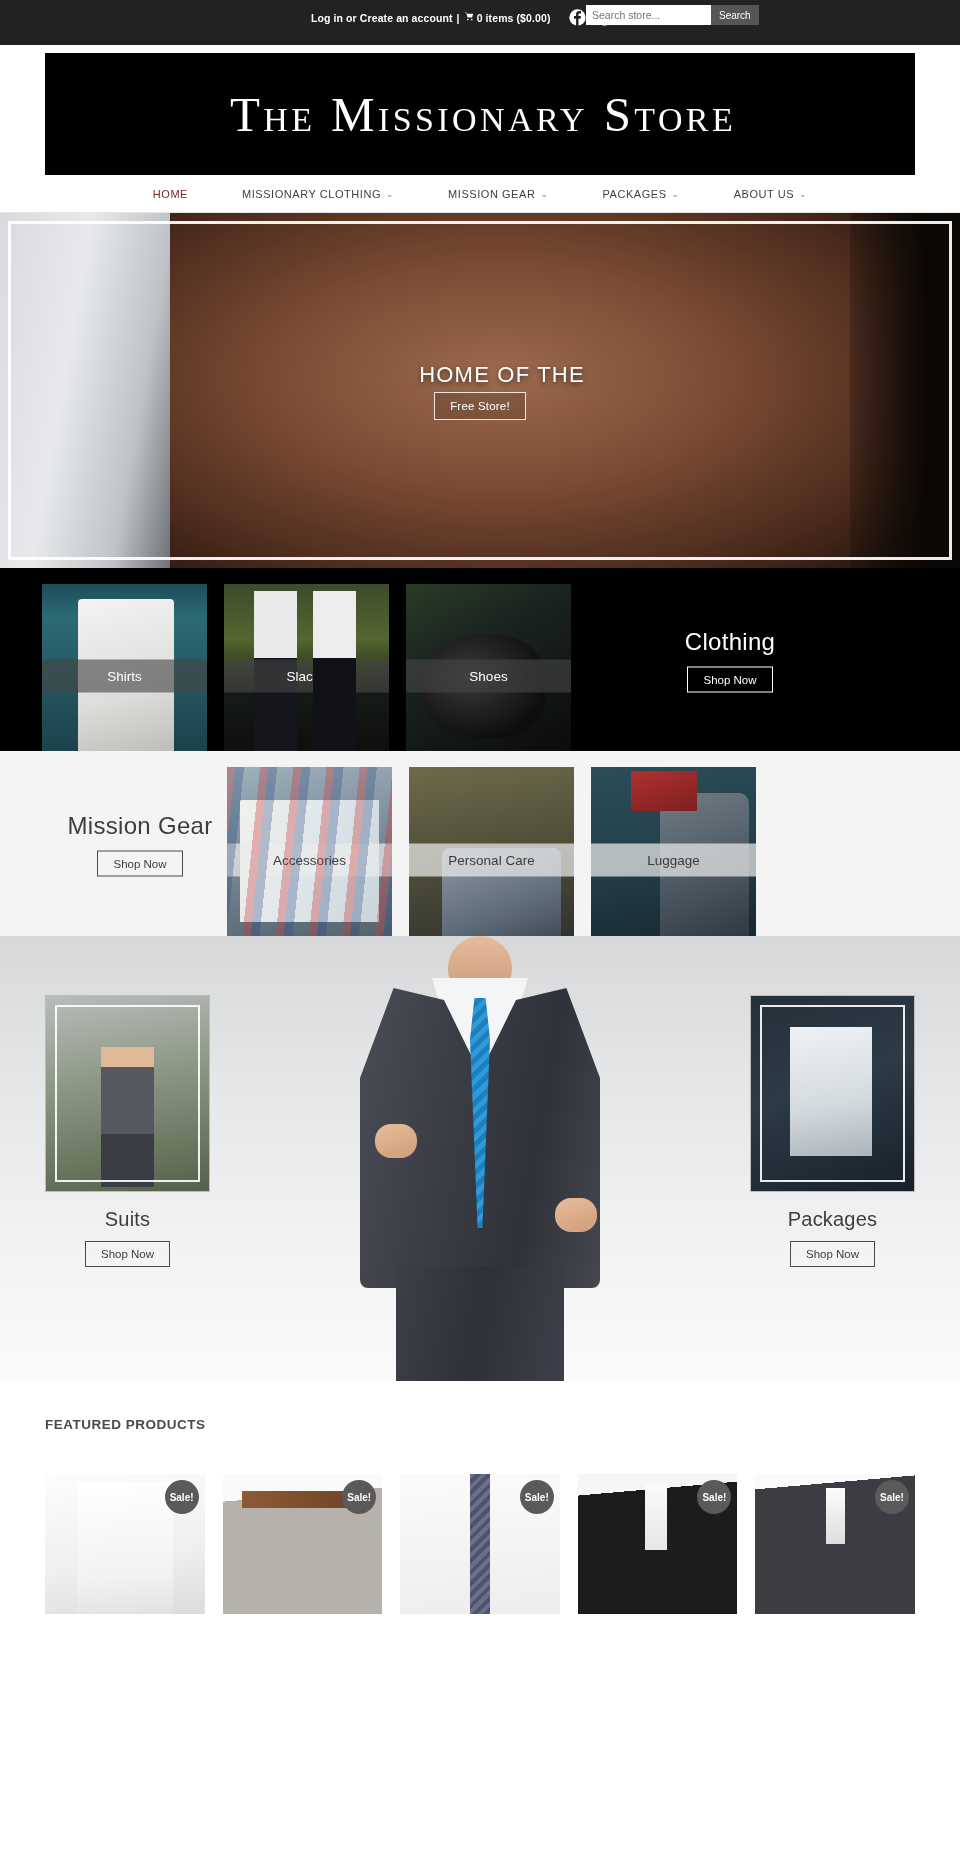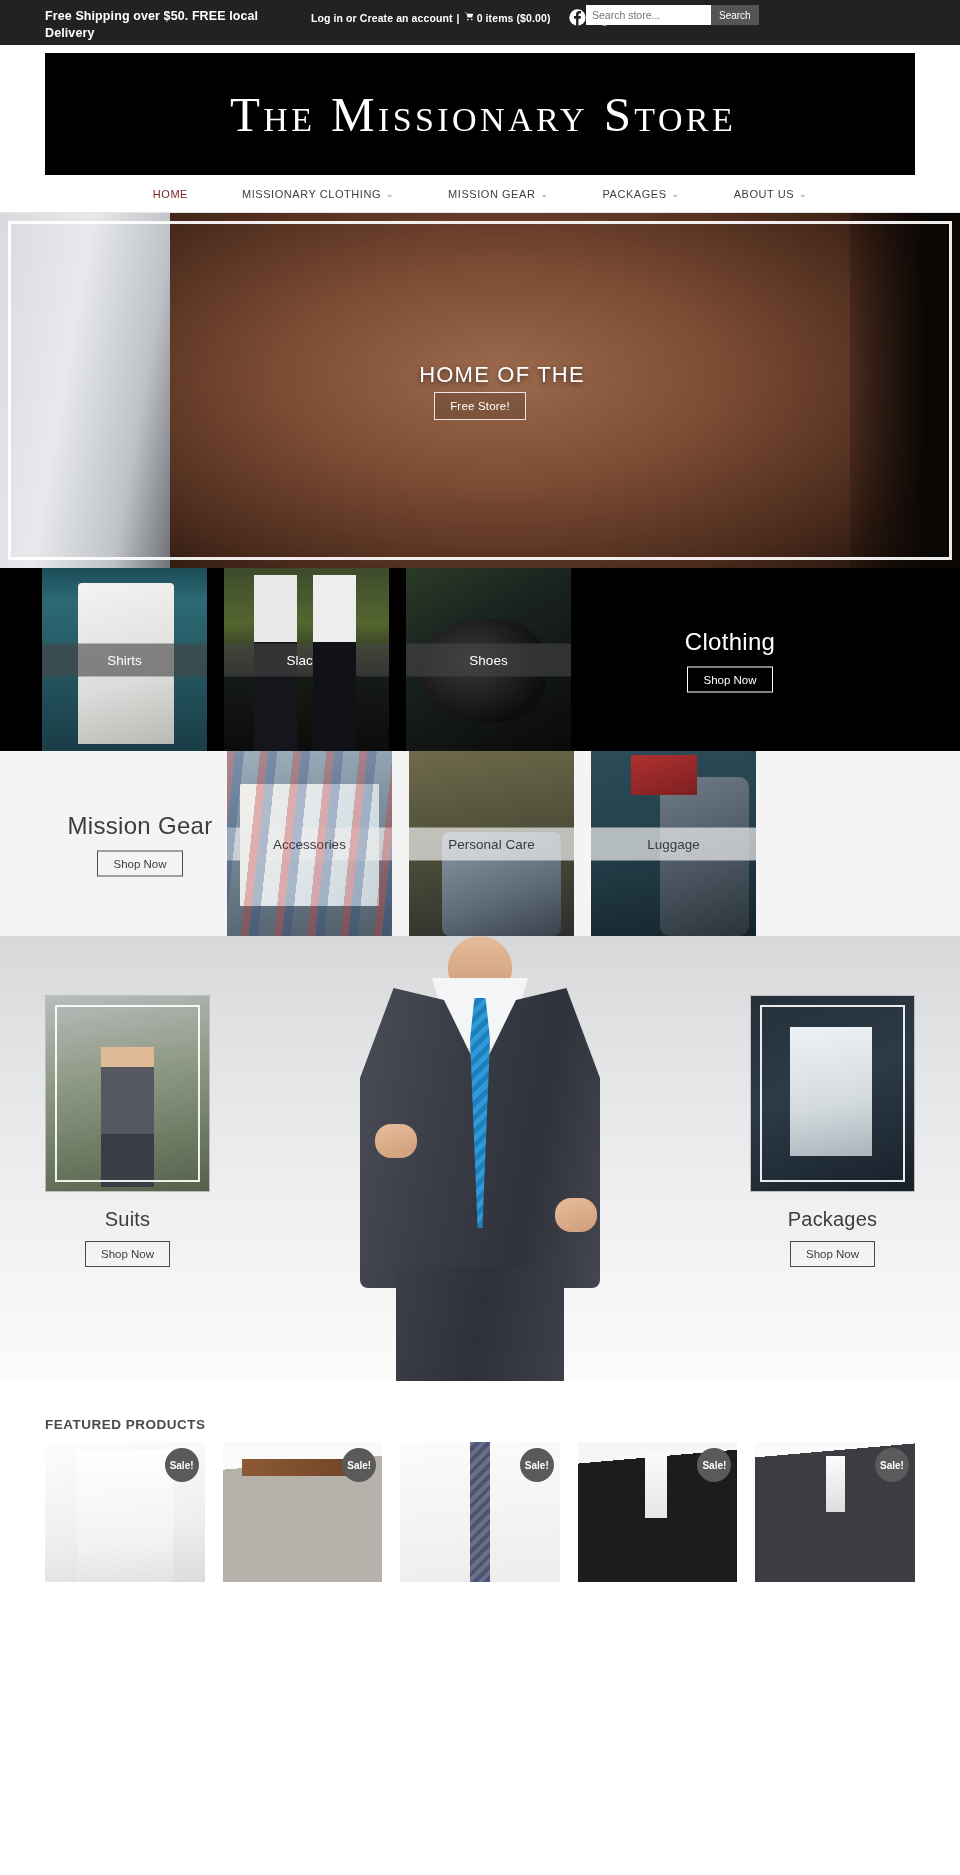--- a/index.html
+++ b/index.html
@@ -112,21 +112,21 @@
     display:inline-block; border:1px solid rgba(255,255,255,.85);
     color:#fff; background:rgba(0,0,0,.12); font-size:11.5px;
     padding:7px 15px; cursor:pointer; letter-spacing:.2px;
   }
 
   
   .strip{ width:960px; position:relative; overflow:hidden; }
   .strip-dark{ background:#000; height:183px; }
   .strip-light{ background:#f4f4f4; height:185px; }
 
-  .tiles{ position:absolute; top:0; left:0; height:100%; display:flex; }
+  .tiles{ position:absolute; top:16px; left:0; height:100%; display:flex; }
   .tile{
     position:relative; width:165px; height:100%; margin-right:17px;
     overflow:hidden;
   }
   .tile-img{ position:absolute; inset:0; }
   .tile-cap{
     position:absolute; left:0; right:0; top:50%; transform:translateY(-50%);
     text-align:center; font-size:13.5px; padding:9px 0;
   }
   .cap-dark{ background:rgba(70,70,70,.62); color:#fff; }
@@ -235,21 +235,21 @@
   .pg-pack .fig{
     position:absolute; left:24%; top:16%; width:50%; height:66%;
     background:linear-gradient(170deg,#eef2f4,#d3dade 60%,#aab4bb);
   }
   .card-title{ font-size:20px; color:#3d3d3d; margin:16px 0 10px; letter-spacing:.2px; }
 
   
   .featured{ background:#fff; padding:36px 45px 0; }
   .feat-head{
     font-size:13.5px; font-weight:bold; color:#4a4a4a;
-    letter-spacing:.5px; margin-bottom:10px;
+    letter-spacing:.5px; margin-bottom:42px;
   }
   .prod-row{ display:flex; gap:18px; }
   .prod{ position:relative; width:160px; height:140px; overflow:hidden; }
   .sale-badge{
     position:absolute; right:6px; top:6px; z-index:3;
     width:34px; height:34px; border-radius:50%;
     background:#5a5a5a; color:#fff; font-size:10px; font-weight:bold;
     display:flex; align-items:center; justify-content:center;
   }
   .p1{ background:linear-gradient(170deg,#fdfdfd,#efefef 60%,#dcdcdc); }
@@ -265,21 +265,20 @@
   .p4::after{ content:""; position:absolute; left:42%; top:8%; width:14%; height:46%;
     background:linear-gradient(180deg,#fbfbfb,#e6e6e6); }
   .p5{ background:linear-gradient(175deg,#fafafa 0 10%,#3b3d42 10% 100%); }
   .p5::after{ content:""; position:absolute; left:44%; top:10%; width:12%; height:40%;
     background:linear-gradient(180deg,#fcfcfc,#dedede); }
 </style>
 </head>
 <body>
 
 <div class="topbar">
-  <div class="promo">Free Shipping over $50. FREE local Delivery</div>
 
   <div class="top-right">
     <div class="acct">
       <a href="#">Log in</a><span> or </span><a href="#">Create an account</a><span class="sep">|</span><span class="cart-ico">
         <svg width="11" height="11" viewBox="0 0 24 24" fill="#fff">
             <path d="M2 3h3l2.6 11.2h10.1l2.3-8H7.1l-.4-1.6H2V3zm6.5 14a1.8 1.8 0 110 3.6 1.8 1.8 0 010-3.6zm8.6 0a1.8 1.8 0 110 3.6 1.8 1.8 0 010-3.6z"></path>
           </svg>
       </span><a href="#">0 items ($0.00)</a>
     </div>
 

